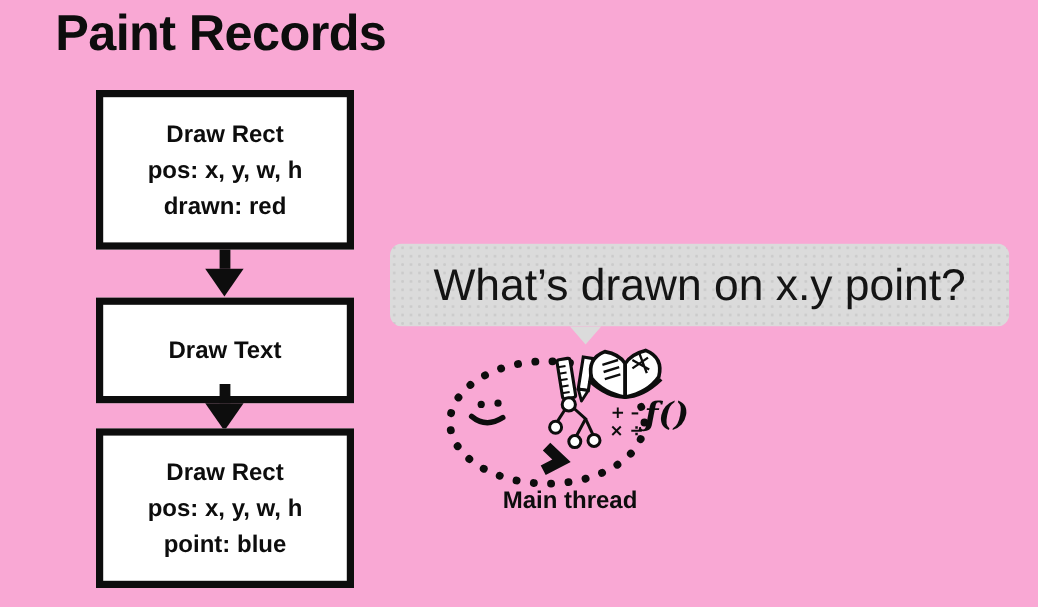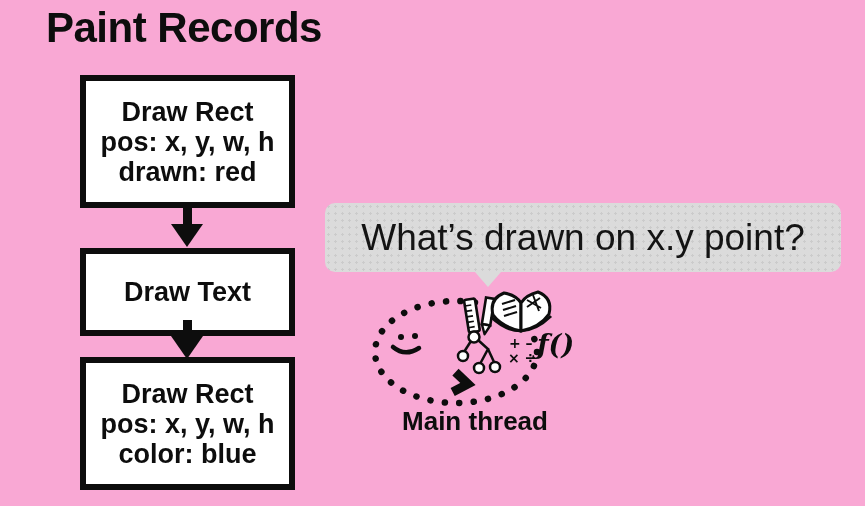--- a/index.html
+++ b/index.html
@@ -8,21 +8,21 @@
     font-family:"Liberation Sans",sans-serif;color:#0d0d0d;overflow:hidden;
   }
   .title{
     position:absolute;left:46px;top:4px;font-size:42px;font-weight:bold;
     letter-spacing:-0.5px;color:#0d0d0d;white-space:nowrap;
   }
   .flowbox{
     position:absolute;left:80px;width:215px;box-sizing:border-box;
     border:6px solid #0d0d0d;background:#ffffff;
     display:flex;flex-direction:column;align-items:center;justify-content:center;
-    text-align:center;font-weight:bold;font-size:27px;line-height:30px;
+    text-align:center;font-weight:bold;font-size:20px;line-height:30px;
   }
   #box1{top:75px;height:133px;}
   #box2{top:248px;height:88px;}
   #box3{top:357px;height:133px;}
   .flow-arrow{position:absolute;left:157px;width:60px;display:flex;flex-direction:column;align-items:center;}
   #arrow1{top:208px;}
   #arrow2{top:320px;}
   .arrow-shaft{width:9px;height:16px;background:#0d0d0d;}
   .arrow-head{width:0;height:0;border-left:16px solid transparent;border-right:16px solid transparent;border-top:23px solid #0d0d0d;}
   .callout{
@@ -35,21 +35,21 @@
     font-size:37px;color:#141414;white-space:nowrap;
   }
   .callout-tail{
     position:absolute;left:150px;top:69px;width:0;height:0;
     border-left:13px solid transparent;border-right:13px solid transparent;
     border-top:15px solid #dbdbdb;
   }
   .doodle{position:absolute;left:366px;top:286px;}
   .doodle-label{
     position:absolute;left:366px;top:406px;width:218px;text-align:center;
-    font-size:26px;font-weight:bold;color:#0d0d0d;white-space:nowrap;
+    font-size:20px;font-weight:bold;color:#0d0d0d;white-space:nowrap;
   }
   .math-txt{font-family:"DejaVu Sans",sans-serif;font-weight:bold;font-size:14px;fill:#0d0d0d;}
   .func-txt{font-family:"DejaVu Serif",serif;font-style:italic;font-weight:bold;font-size:27px;fill:#0d0d0d;}
 </style>
 </head>
 <body>
 
 <div id="slide">
 
   <div class="title">Paint Records</div>
@@ -70,21 +70,21 @@
   </div>
 
   <div class="flow-arrow" id="arrow2">
     <div class="arrow-shaft"></div>
     <div class="arrow-head"></div>
   </div>
 
   <div class="flowbox" id="box3">
     <span>Draw Rect</span>
     <span>pos: x, y, w, h</span>
-    <span>color: blue</span>
+    <span>point: blue</span>
   </div>
 
   <div class="callout">
     <span>What’s drawn on x.y point?</span>
     <div class="callout-tail"></div>
   </div>
 
   <svg class="doodle" width="218" height="126" viewBox="0 0 218 126">
 
     <ellipse cx="90" cy="66" rx="81" ry="51" fill="none" stroke="#0d0d0d" stroke-width="6.5" stroke-linecap="round" stroke-dasharray="0.1 14.4"></ellipse>

